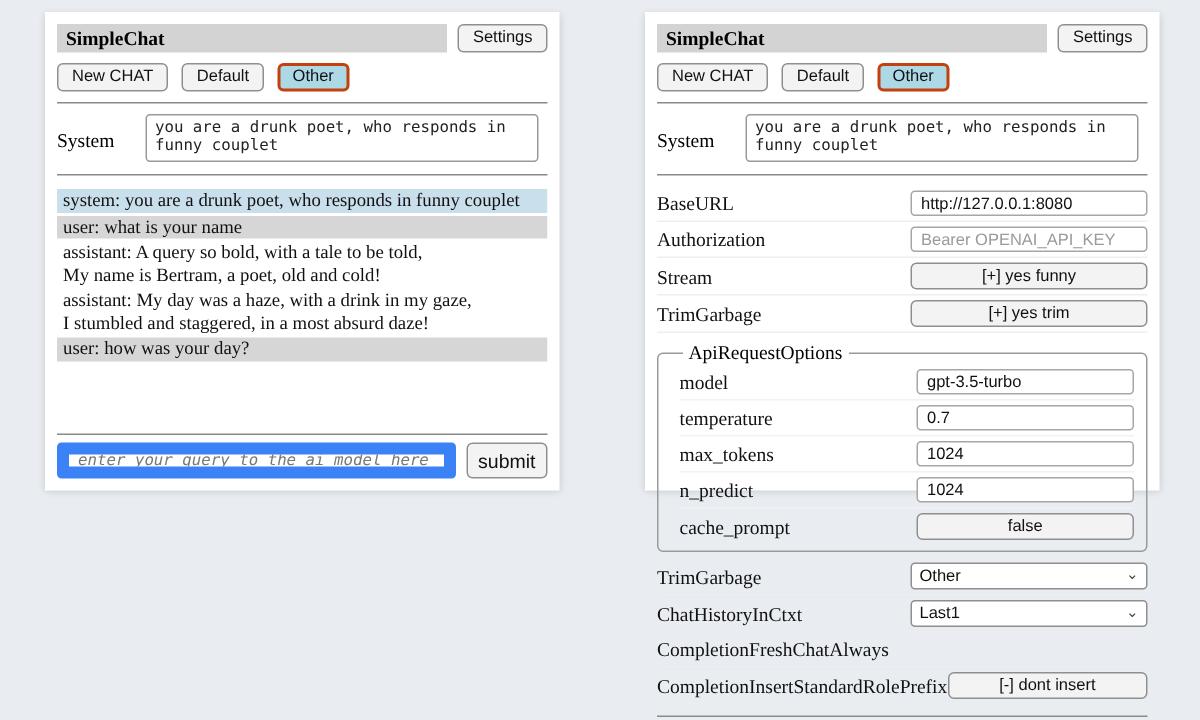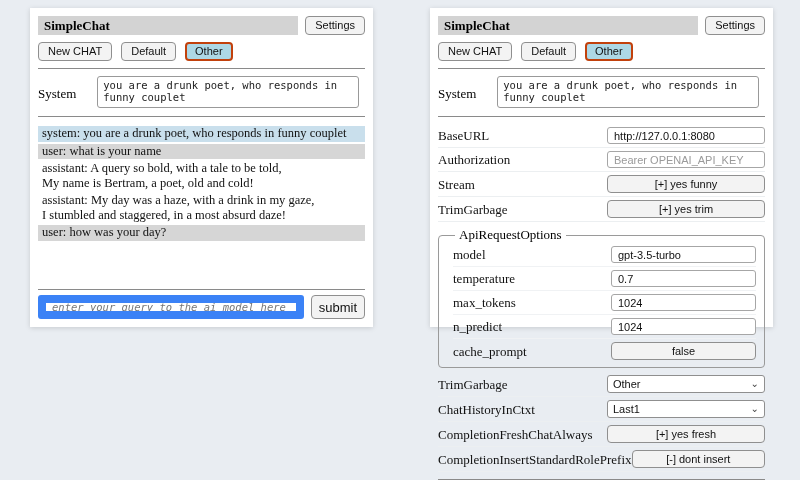--- a/index.html
+++ b/index.html
@@ -281,21 +281,20 @@
     <div class="setting-row">
       <span class="setting-label">ChatHistoryInCtxt</span>
       <div class="ctl select-ctl">
         <span>Last1</span>
         <span class="chev">⌄</span>
       </div>
     </div>
 
     <div class="setting-row">
       <span class="setting-label">CompletionFreshChatAlways</span>
-      <button class="ctl">[+] yes fresh</button>
     </div>
 
     <div class="setting-row">
       <span class="setting-label">CompletionInsertStandardRolePrefix</span>
       <button class="ctl">[-] dont insert</button>
     </div>
 
   </div>
 
   <div class="bottom-block">

